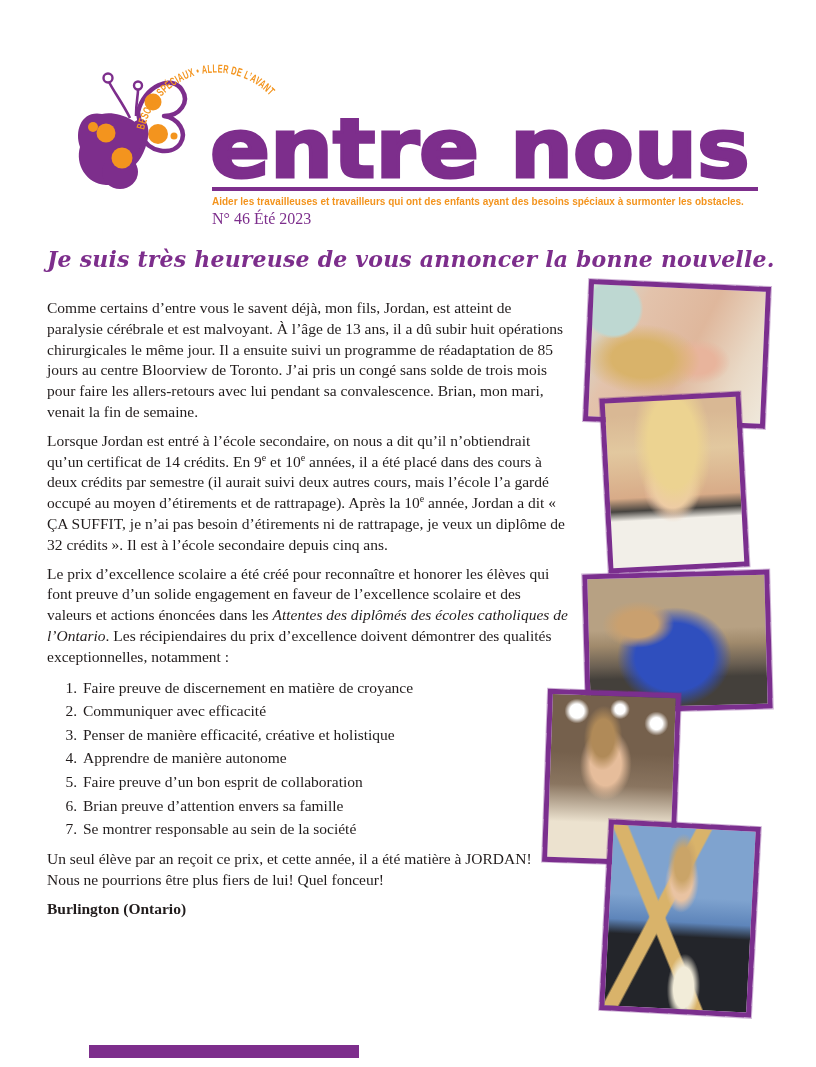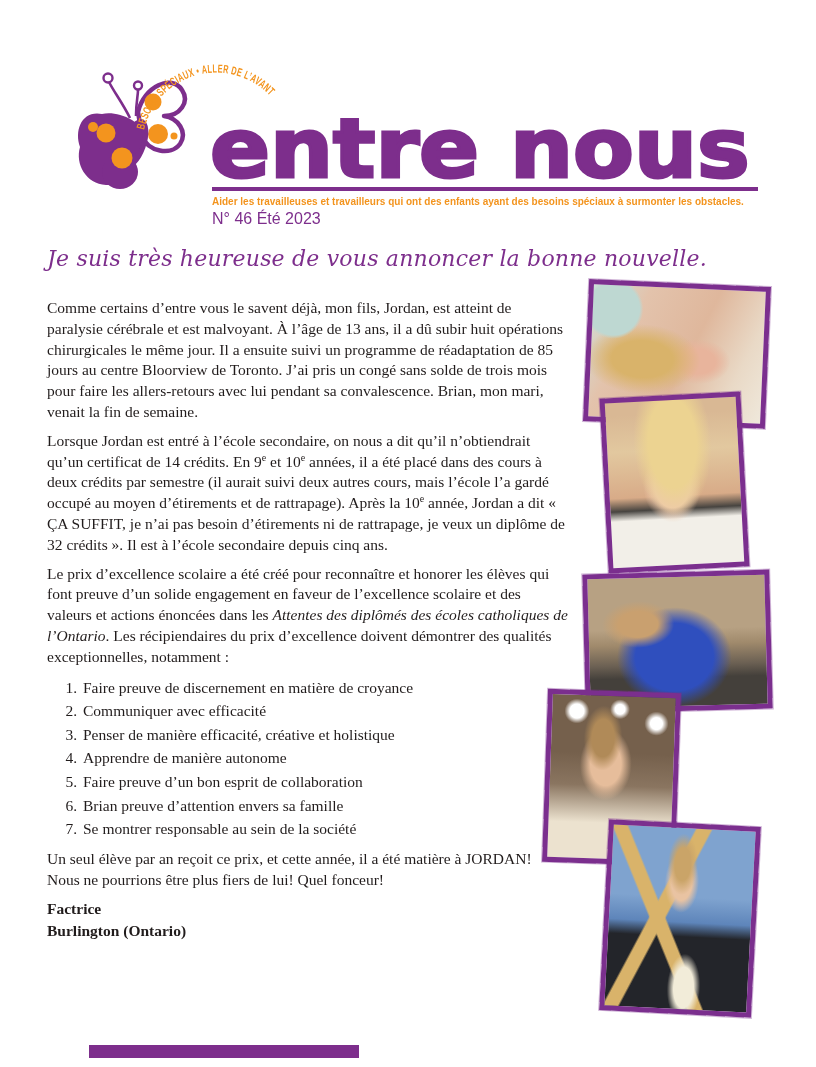--- a/index.html
+++ b/index.html
@@ -10,26 +10,26 @@
   .butterfly{position:absolute;left:72px;top:52px;width:125px;height:145px;}
   .arc-svg{position:absolute;left:134px;top:24px;width:150px;height:115px;overflow:visible;}
   .title-orange{position:absolute;left:310px;top:58px;font-family:"DejaVu Serif",serif;
         font-weight:bold;font-size:57px;line-height:1.1;letter-spacing:1px;color:#f3941e;white-space:nowrap;}
   .title-purple{position:absolute;left:210px;top:108px;font-family:"DejaVu Sans",sans-serif;
         font-weight:bold;font-size:82px;line-height:1;color:#7d2e8c;letter-spacing:0px;
         -webkit-text-stroke:3px #7d2e8c;transform:scaleX(1.08);transform-origin:left top;white-space:nowrap;}
   .mast-rule{position:absolute;left:212px;top:187px;width:546px;height:4px;background:#7d2e8c;}
   .tagline{position:absolute;left:212px;top:196px;width:552px;font-family:"Liberation Sans",sans-serif;
         font-weight:bold;font-size:10px;color:#f3941e;white-space:nowrap;}
-  .issue{position:absolute;left:212px;top:210px;font-family:Liberation Sans, sans-serif;
+  .issue{position:absolute;left:212px;top:210px;font-family:Liberation Serif, serif;
         font-size:16px;color:#7d2e8c;}
 
   
   .headline{position:absolute;left:47px;top:246px;font-family:"DejaVu Serif",serif;
-        font-style:italic;font-weight:normal;font-size:22px;color:#7d2e8c;white-space:nowrap;letter-spacing:0.2px;}
+        font-style:italic;font-weight:bold;font-size:22px;color:#7d2e8c;white-space:nowrap;letter-spacing:0.2px;}
   .bodycol{position:absolute;left:47px;top:286px;width:521px;font-size:15.5px;line-height:20.8px;margin-top:12px;}
   .bodycol p{margin:0 0 8px 0;}
   .bodycol ol{margin:2px 0 8px 8px;padding-left:26px;}
   .bodycol li{line-height:23.6px;padding-left:2px;}
   .sup{font-size:10px;vertical-align:super;line-height:0;}
   .ital{font-style:italic;}
   .signature{font-weight:bold;font-size:15.5px;line-height:21.5px;margin-top:6px;}
 
   
   .photo{position:absolute;border:5px solid #7b2f8e;box-shadow:0 0 0 1px rgba(123,47,142,.35);}
@@ -123,21 +123,20 @@
       <li>Penser de manière efficacité, créative et holistique</li>
       <li>Apprendre de manière autonome</li>
       <li>Faire preuve d’un bon esprit de collaboration</li>
       <li>Brian preuve d’attention envers sa famille</li>
       <li>Se montrer responsable au sein de la société</li>
     </ol>
 
     <p>Un seul élève par an reçoit ce prix, et cette année, il a été matière à JORDAN! Nous ne pourrions être plus fiers de lui! Quel fonceur!</p>
 
     <div class="signature">
-      <div>Factrice</div>
       <div>Burlington (Ontario)</div>
     </div>
   </div>
 
   <div class="photo ph1" role="img" aria-label="mother holding newborn in hospital"></div>
   <div class="photo ph2" role="img" aria-label="toddler with curly blonde hair"></div>
   <div class="photo ph3" role="img" aria-label="teen in blue shirt leaning on cafeteria table"></div>
   <div class="photo ph4" role="img" aria-label="young man smiling in event hall"></div>
   <div class="photo ph5" role="img" aria-label="graduation portrait with gown, sash and diploma"></div>
 

